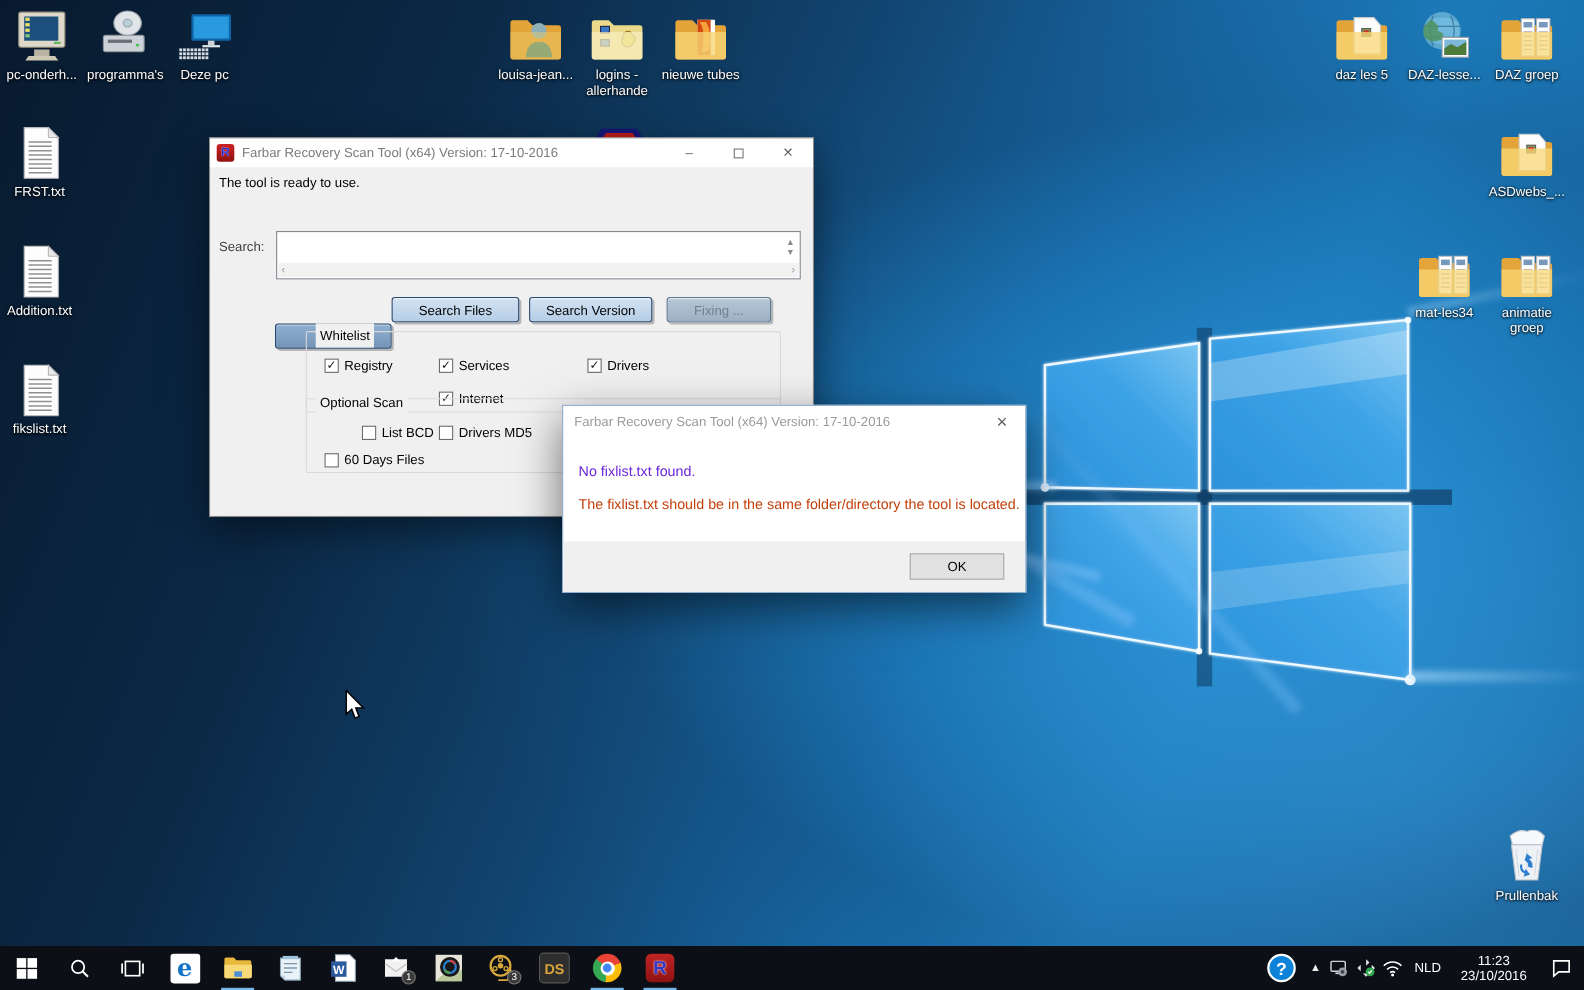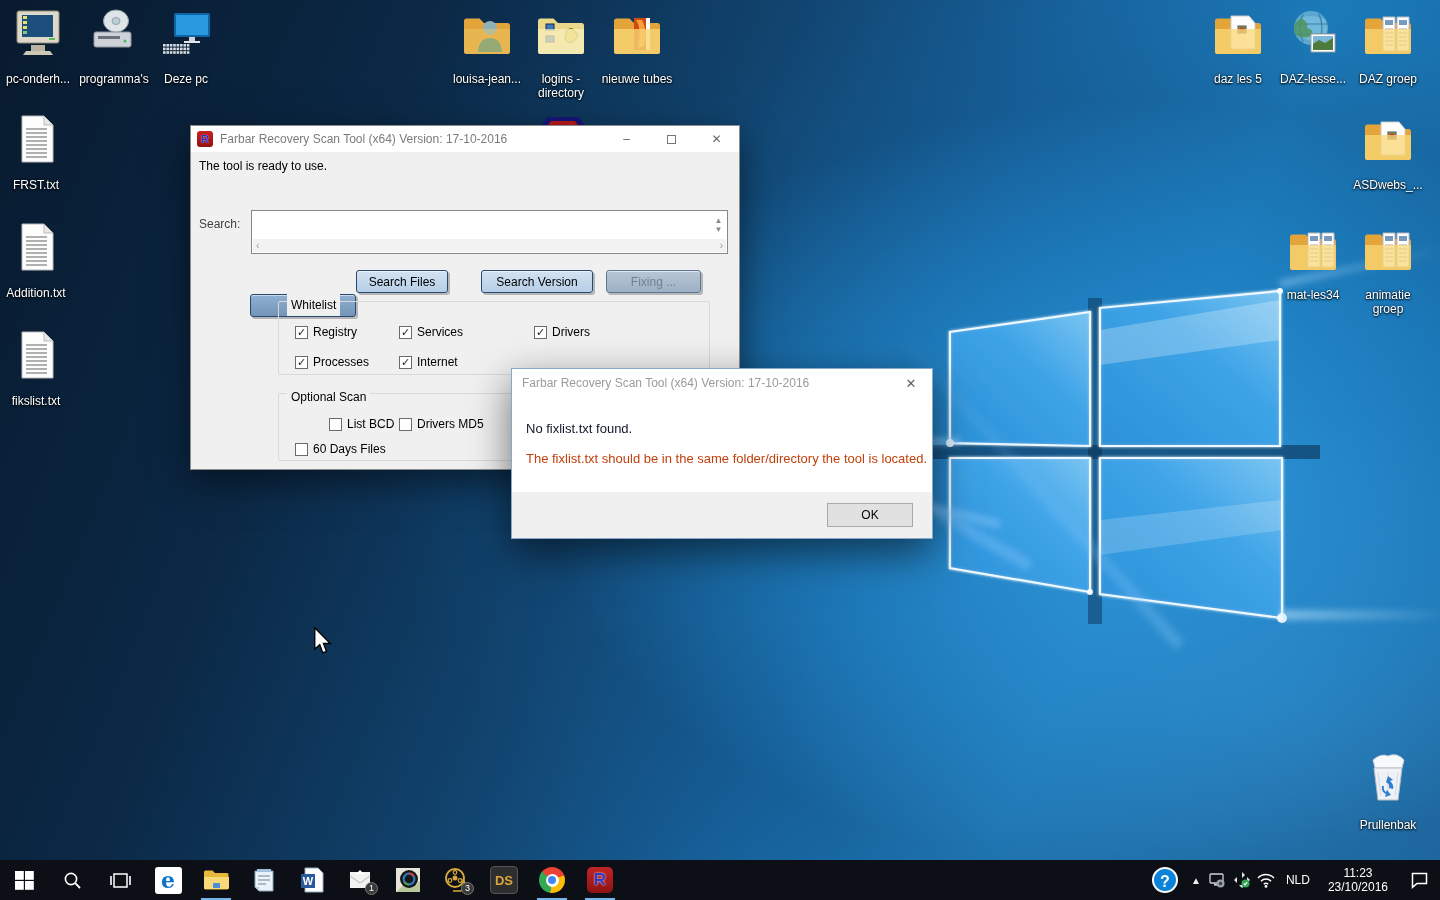--- a/index.html
+++ b/index.html
@@ -12,21 +12,21 @@
       radial-gradient(950px 620px at 79% 54%, rgba(47,154,224,.85) 0%, rgba(31,131,198,.55) 38%, rgba(18,80,130,.25) 62%, rgba(0,0,0,0) 78%),
       radial-gradient(700px 420px at 88% 78%, rgba(120,200,255,.30) 0%, rgba(120,200,255,0) 70%),
       linear-gradient(112deg, #081a2e 0%, #0b2845 24%, #11446f 44%, #17639e 60%, #1c7ab9 74%, #145e97 100%);
   }
   .beam { position:absolute; pointer-events:none; filter:blur(3px); }
   .winlogo { position:absolute; left:900px; top:270px; width:420px; height:380px; pointer-events:none; }
 
   
   .dicon { position:absolute; width:72px; text-align:center; cursor:default; z-index:2; }
   .dicon .dart { height:52px; display:flex; align-items:flex-end; justify-content:center; }
-  .dicon .dlabel { margin-top:14px; font-size:12px; color:#fff; line-height:14px;
+  .dicon .dlabel { margin-top:3px; font-size:12px; color:#fff; line-height:14px;
     text-shadow:0 1px 2px rgba(0,0,0,.95), 0 0 3px rgba(0,0,0,.7); word-wrap:break-word; }
 
   
   .window { position:absolute; left:190px; top:125px; width:550px; height:345px; z-index:10;
     background:#f0f0f0; border:1px solid #8c8c8c; box-shadow:0 12px 34px rgba(0,0,0,.5); }
   .titlebar { height:26px; background:#fff; display:flex; align-items:center; padding-left:6px; }
   .titlebar .ticon { width:16px; height:16px; border-radius:3px; background:linear-gradient(#c22,#901111);
     color:#2b2fd0; font-weight:bold; font-size:11px; line-height:16px; text-align:center;
     text-shadow:0 0 1px #fff; flex:0 0 16px; }
   .titlebar .ttext { font-size:12px; color:#7b7b7b; margin-left:7px; flex:1; white-space:nowrap; overflow:hidden; }
@@ -38,47 +38,47 @@
   .search-box { position:absolute; left:60px; top:84px; width:477px; height:44px; background:#fff; border:1px solid #828790; }
   .sb-varrows { position:absolute; top:1px; right:1px; width:15px; height:26px; display:flex; flex-direction:column;
     align-items:center; justify-content:center; color:#8a8a8a; font-size:8px; line-height:9px; }
   .sb-hbar { position:absolute; left:1px; right:1px; bottom:1px; height:13px; background:#f2f2f2;
     display:flex; justify-content:space-between; align-items:center; padding:0 3px; color:#9a9a9a; font-size:10px; line-height:10px; }
 
   .btnrow .btn { position:absolute; top:144px; height:23px; border-radius:3px; border:1px solid #27486f;
     font-size:12px; display:flex; align-items:center; justify-content:center; color:#000;
     box-shadow:2px 2px 0 rgba(110,110,110,.45), inset 0 1px 0 rgba(255,255,255,.55); cursor:pointer; }
   .btn.b0 { left:59px;  width:106px;  background:linear-gradient(#8fb0d1,#7595b8);margin-top:24px; }
-  .btn.b1 { left:165px; width:92px; background:linear-gradient(#d3e2f1,#b5cee7); }
+  .btn.b1 { left:165px; width:116px; background:linear-gradient(#d3e2f1,#b5cee7); }
   .btn.b2 { left:290px; width:112px; background:linear-gradient(#d3e2f1,#b5cee7); }
   .btn.b3 { left:415px; width:95px;  background:linear-gradient(#b7c6d6,#9db1c4); color:#71808f; border-color:#5d7894; cursor:default; }
 
   .group { position:absolute; left:87px; border:1px solid #d9d9d9; border-radius:2px; }
   .group.whitelist { top:175px; width:432px; height:74px; }
-  .group.optional  { top:267px; width:432px; height:68px; }
+  .group.optional  { top:236px; width:432px; height:68px; }
   .group .glabel { position:absolute; top:-8px; left:8px; background:#f0f0f0; padding:4px 4px; font-size:12px; color:#000; }
   .cb { position:absolute; display:flex; align-items:center; gap:5px; font-size:12px; color:#000; }
   .cb .box { width:13px; height:13px; background:#fff; border:1px solid #6b6b6b; font-size:11px; line-height:11px;
     color:#1a1a1a; text-align:center; }
   .group.whitelist .cb:nth-child(2) { left:16px;  top:23px; }
   .group.whitelist .cb:nth-child(3) { left:120px; top:23px; }
   .group.whitelist .cb:nth-child(4) { left:255px; top:23px; }
   .group.whitelist .cb:nth-child(5) { left:16px;  top:53px; }
   .group.whitelist .cb:nth-child(6) { left:120px; top:53px; }
   .group.optional  .cb:nth-child(2) { left:16px;  top:23px;padding-left:34px; }
   .group.optional  .cb:nth-child(3) { left:120px; top:23px; }
   .group.optional  .cb:nth-child(4) { left:16px;  top:48px; }
 
   
   .dialog { position:absolute; left:511px; top:368px; width:422px; height:171px; z-index:20;
     background:#fff; border:1px solid #89a8c9; box-shadow:0 14px 38px rgba(0,0,0,.55); }
   .dlg-title { height:28px; display:flex; align-items:center; padding-left:10px; }
   .dlg-title .dtext { font-size:12px; color:#9b9b9b; flex:1; }
   .dlg-close { width:42px; height:28px; display:flex; align-items:center; justify-content:center; color:#5f5f5f; font-size:13px; }
-  .dlg-line1 { position:absolute; left:14px; top:52px; font-size:13px; color:#0f172a; }
+  .dlg-line1 { position:absolute; left:14px; top:52px; font-size:13px; color:#6d28d9; }
   .dlg-line2 { position:absolute; left:14px; top:82px; font-size:13px; color:#c2410c; }
   .dlg-footer { position:absolute; left:0; right:0; bottom:0; height:46px; background:#f0f0f0; }
   .ok-btn { position:absolute; left:315px; top:11px; width:86px; height:24px; background:#e1e1e1;
     border:1px solid #a9a9a9; font-size:12px; color:#000; display:flex; align-items:center; justify-content:center; cursor:pointer; }
 
   
   .taskbar { position:absolute; left:0; bottom:0; width:1440px; height:40px; background:#0d0f16; z-index:50;
     display:flex; align-items:stretch; }
   .tb-icon { width:48px; display:flex; align-items:center; justify-content:center; position:relative; cursor:pointer; }
   .tb-icon.running::after { content:""; position:absolute; left:9px; right:9px; bottom:0; height:2px; background:#73b7ea; }
@@ -277,21 +277,21 @@
       <div class="dicon" style="left: 525px; top: 6px;">
         <div class="dart">
           <svg width="54" height="46" viewBox="0 0 54 46">
             <path d="M4 9 q0-2.5 2.5-2.5 h13 l4.5 4.5 h23.5 q2.5 0 2.5 2.5 v26 q0 2.5-2.5 2.5 h-41 q-2.5 0-2.5-2.5 z" fill="#ead98a"></path>
             <rect x="12" y="12" width="8" height="6" fill="#3c78c8" stroke="#224"></rect>
             <rect x="12" y="24" width="8" height="6" fill="#3c78c8" stroke="#224"></rect>
             <path d="M33 18 q6-4 8 2 q4 1 2 6 l-4 4 q-6 2-8-4 z" fill="#e8c532" stroke="#8a6d1a"></path>
             <path d="M4 17 h46 v22.5 q0 2.5-2.5 2.5 h-41 q-2.5 0-2.5-2.5 z" fill="#f6eebed0" opacity="0.93"></path>
           </svg>
         </div>
-        <div class="dlabel">logins - directory</div>
+        <div class="dlabel">logins - allerhande</div>
       </div>
       <div class="dicon" style="left: 601px; top: 6px;">
         <div class="dart">
           <svg width="54" height="46" viewBox="0 0 54 46">
             <path d="M4 9 q0-2.5 2.5-2.5 h13 l4.5 4.5 h23.5 q2.5 0 2.5 2.5 v26 q0 2.5-2.5 2.5 h-41 q-2.5 0-2.5-2.5 z" fill="#e3a53a"></path>
             <path d="M24 6 h16 v32 h-16 z" fill="#fff"></path>
             <path d="M24 6 h12 v32 h-12 z" fill="#d24a12"></path>
             <path d="M26 8 q6 8 2 28 l6-2 q4-16-2-26 z" fill="#f6a23a"></path>
             <path d="M4 17 h46 v22.5 q0 2.5-2.5 2.5 h-41 q-2.5 0-2.5-2.5 z" fill="#f8d776d8" opacity="0.93"></path>
           </svg>

